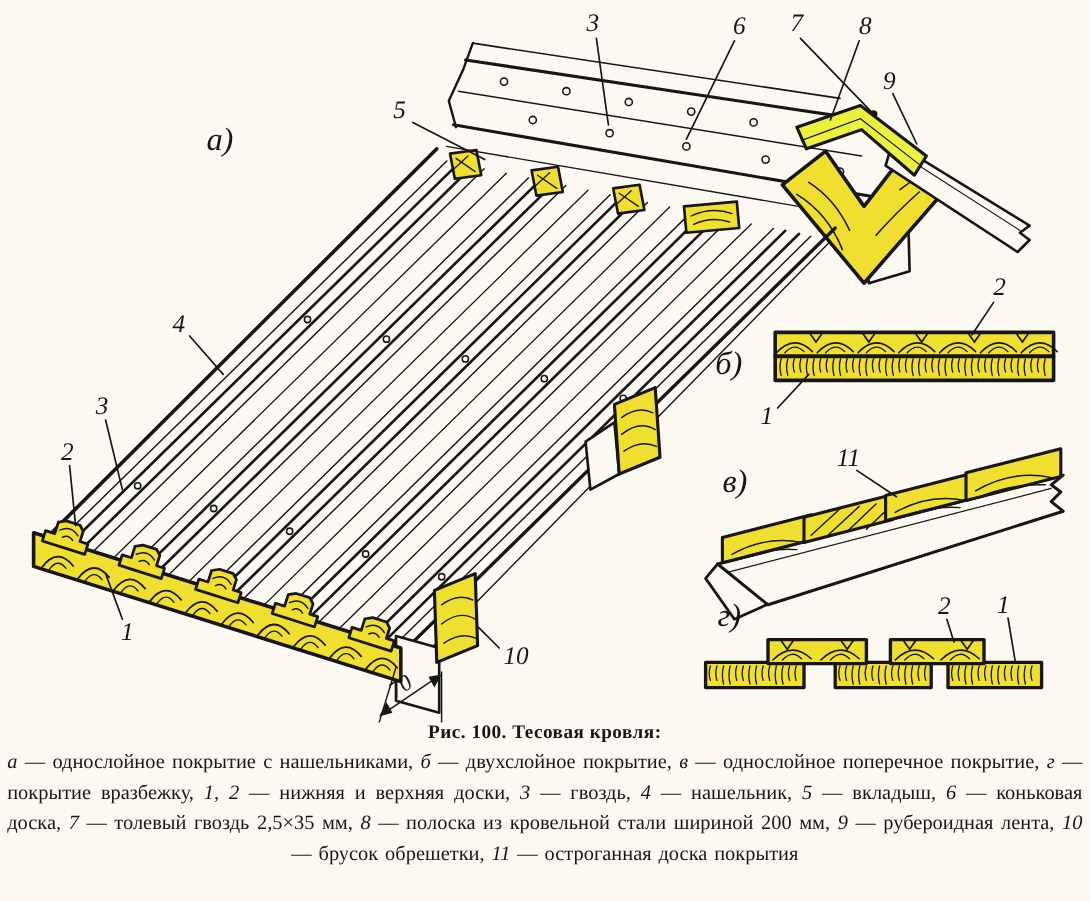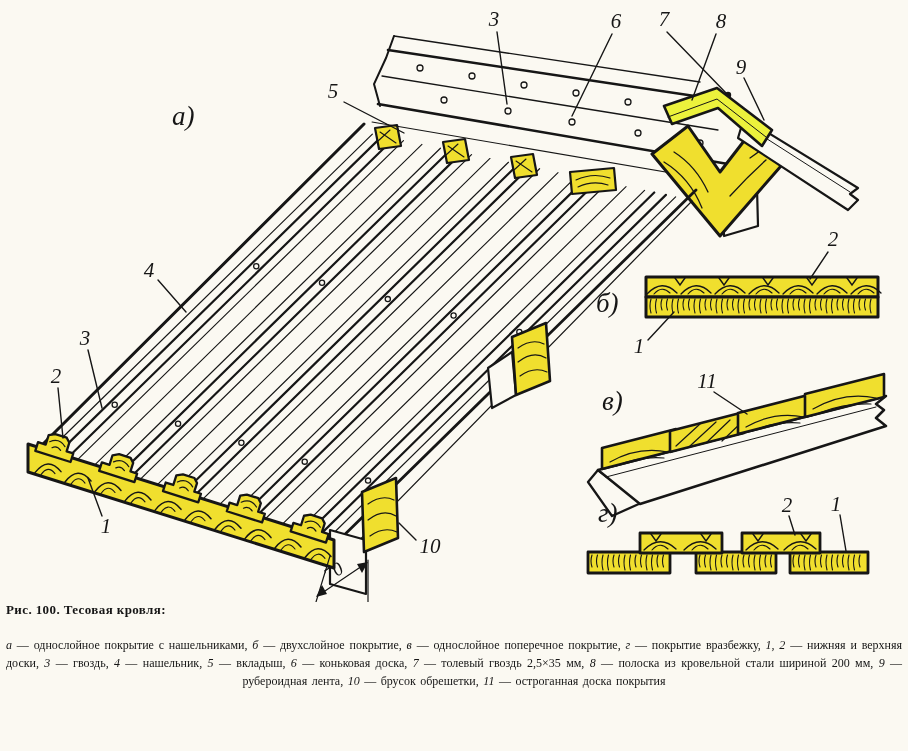--- a/index.html
+++ b/index.html
@@ -16,22 +16,22 @@
   .wood{fill:var(--wood);stroke:var(--ink);stroke-linejoin:round}
   .band9{fill:var(--band);stroke:var(--ink);stroke-linejoin:round}
   .grain{stroke:var(--ink);fill:none;stroke-linecap:round}
   .hole{fill:var(--paper);stroke:var(--ink)}
   .dot{fill:var(--ink);stroke:none}
   .callout{font-family:"Liberation Serif",serif;font-style:italic;font-size:21px;fill:var(--ink)}
   .plabel{font-family:"Liberation Serif",serif;font-style:italic;font-size:27px;fill:var(--ink)}
   .dim{font-family:"Liberation Serif",serif;font-style:italic;font-size:19px;fill:var(--ink)}
   
   .caption{position:absolute;left:0;top:602px;width:908px;padding:0 6px}
-  .cap-title{text-align:left;font-size:13px;font-weight:700;letter-spacing:.4px;color:var(--ink)}
-  .legend{margin-top:18px;font-size:12px;line-height:1.5;color:var(--ink);
+  .cap-title{text-align:center;font-size:16px;font-weight:700;letter-spacing:.4px;color:var(--ink)}
+  .legend{margin-top:2px;font-size:17px;line-height:1.5;color:var(--ink);
     text-align:justify;text-align-last:center;word-spacing:1.5px}
   .legend .lk{font-style:italic}
 </style>
 </head>
 <body>
 
 <div id="stage">
 <svg width="908" height="602" viewBox="0 0 908 602">
 
   <defs>

